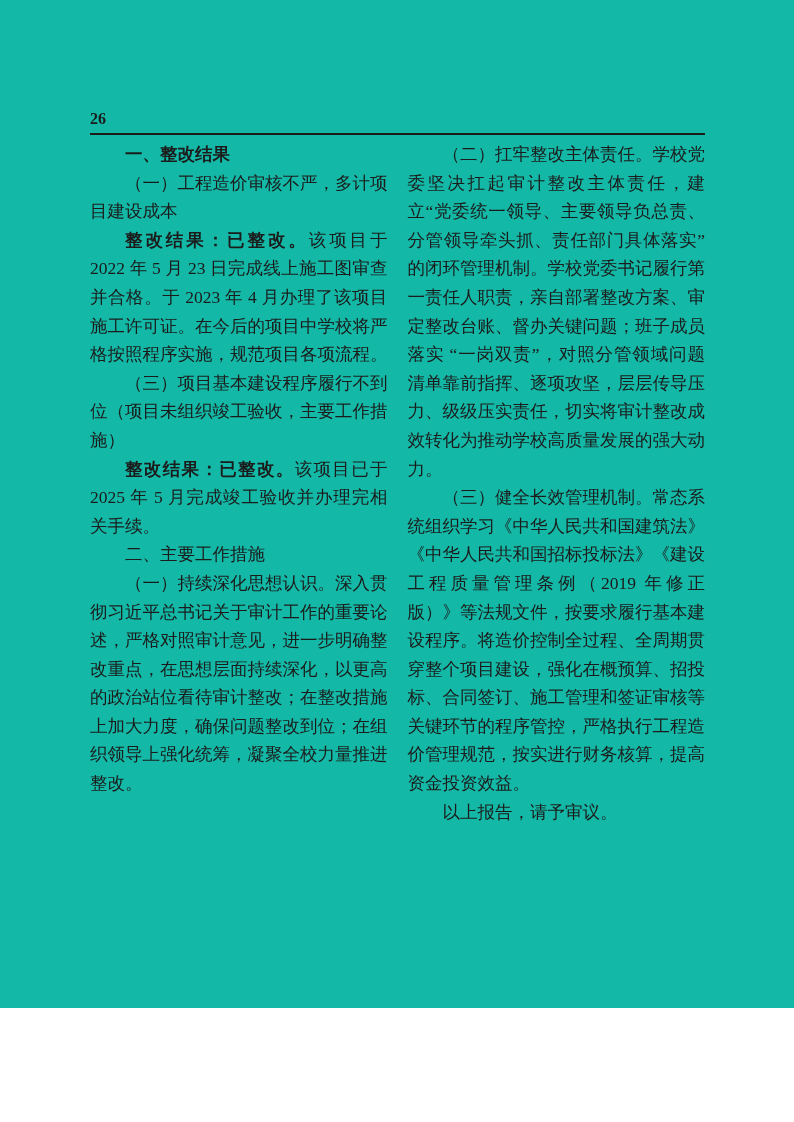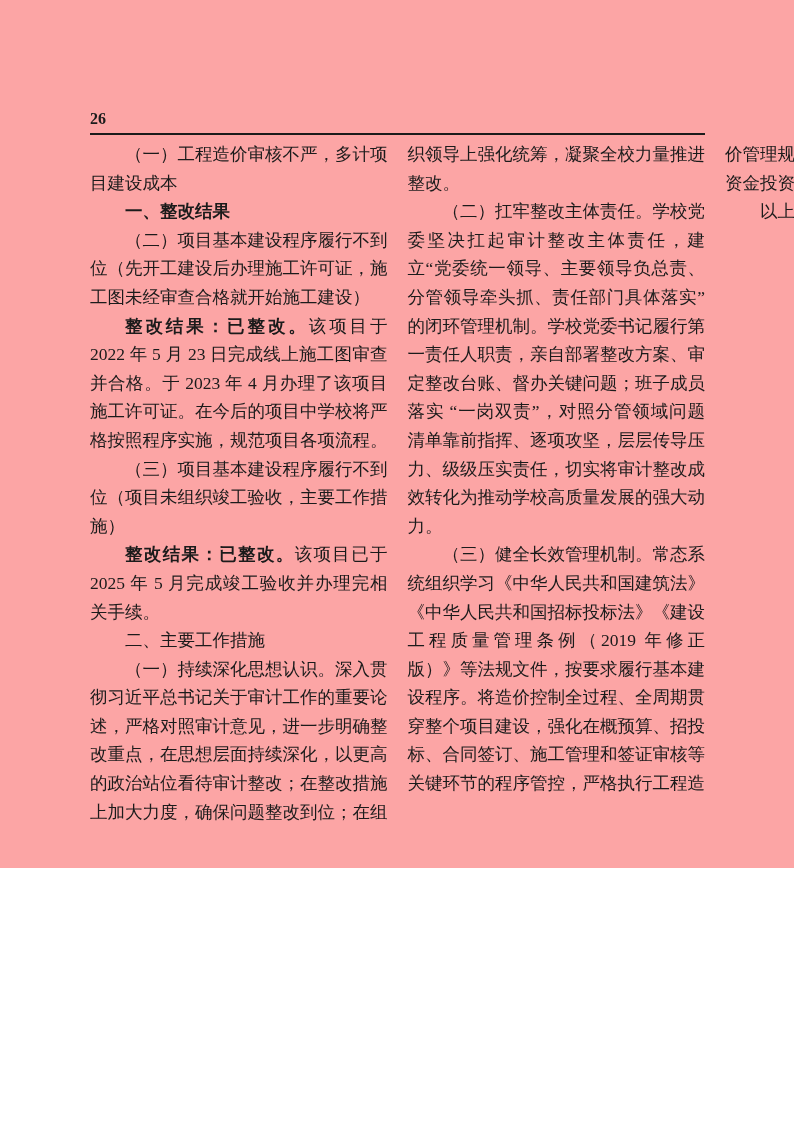--- a/index.html
+++ b/index.html
@@ -1,21 +1,21 @@
 <!DOCTYPE html>
 <html><head>
 <meta charset="utf-8">
 <style>
   html, body { margin: 0; padding: 0; background: #ffffff; }
   .page {
     position: relative;
     width: 794px;
-    height: 868px;
+    height: 1008px;
     margin: 0 auto;
-    background: #fca5a5;
+    background: #14b8a6;
     box-sizing: border-box;
     padding: 110px 89px 0 90px;
     font-family: "Liberation Serif", "DejaVu Serif", serif;
     color: #1b1b1b;
     overflow: hidden;
   }
   .page-header {
     display: flex;
     justify-content: space-between;
     align-items: baseline;
@@ -52,23 +52,22 @@
   .bold-lead { font-weight: bold; }
 </style>
 </head>
 <body>
 
 <div class="page">
   <div class="page-header">
     <span class="page-number">26</span>
   </div>
   <div class="content">
+      <p class="para section-heading-bold">一、整改结果</p>
       <p class="para ">（一）工程造价审核不严，多计项目建设成本</p>
-      <p class="para section-heading-bold">一、整改结果</p>
-      <p class="para ">（二）项目基本建设程序履行不到位（先开工建设后办理施工许可证，施工图未经审查合格就开始施工建设）</p>
       <p class="para "><span class="bold-lead">整改结果：已整改。</span>该项目于 2022 年 5 月 23 日完成线上施工图审查并合格。于 2023 年 4 月办理了该项目施工许可证。在今后的项目中学校将严格按照程序实施，规范项目各项流程。</p>
       <p class="para ">（三）项目基本建设程序履行不到位（项目未组织竣工验收，主要工作措施）</p>
       <p class="para "><span class="bold-lead">整改结果：已整改。</span>该项目已于 2025 年 5 月完成竣工验收并办理完相关手续。</p>
       <p class="para section-heading">二、主要工作措施</p>
       <p class="para ">（一）持续深化思想认识。深入贯彻习近平总书记关于审计工作的重要论述，严格对照审计意见，进一步明确整改重点，在思想层面持续深化，以更高的政治站位看待审计整改；在整改措施上加大力度，确保问题整改到位；在组织领导上强化统筹，凝聚全校力量推进整改。</p>
       <p class="para ">（二）扛牢整改主体责任。学校党委坚决扛起审计整改主体责任，建立“党委统一领导、主要领导负总责、分管领导牵头抓、责任部门具体落实” 的闭环管理机制。学校党委书记履行第一责任人职责，亲自部署整改方案、审定整改台账、督办关键问题；班子成员落实 “一岗双责”，对照分管领域问题清单靠前指挥、逐项攻坚，层层传导压力、级级压实责任，切实将审计整改成效转化为推动学校高质量发展的强大动力。</p>
       <p class="para ">（三）健全长效管理机制。常态系统组织学习《中华人民共和国建筑法》《中华人民共和国招标投标法》《建设工程质量管理条例（2019 年修正版）》等法规文件，按要求履行基本建设程序。将造价控制全过程、全周期贯穿整个项目建设，强化在概预算、招投标、合同签订、施工管理和签证审核等关键环节的程序管控，严格执行工程造价管理规范，按实进行财务核算，提高资金投资效益。</p>
       <p class="para ">以上报告，请予审议。</p>
     </div>
 </div>

